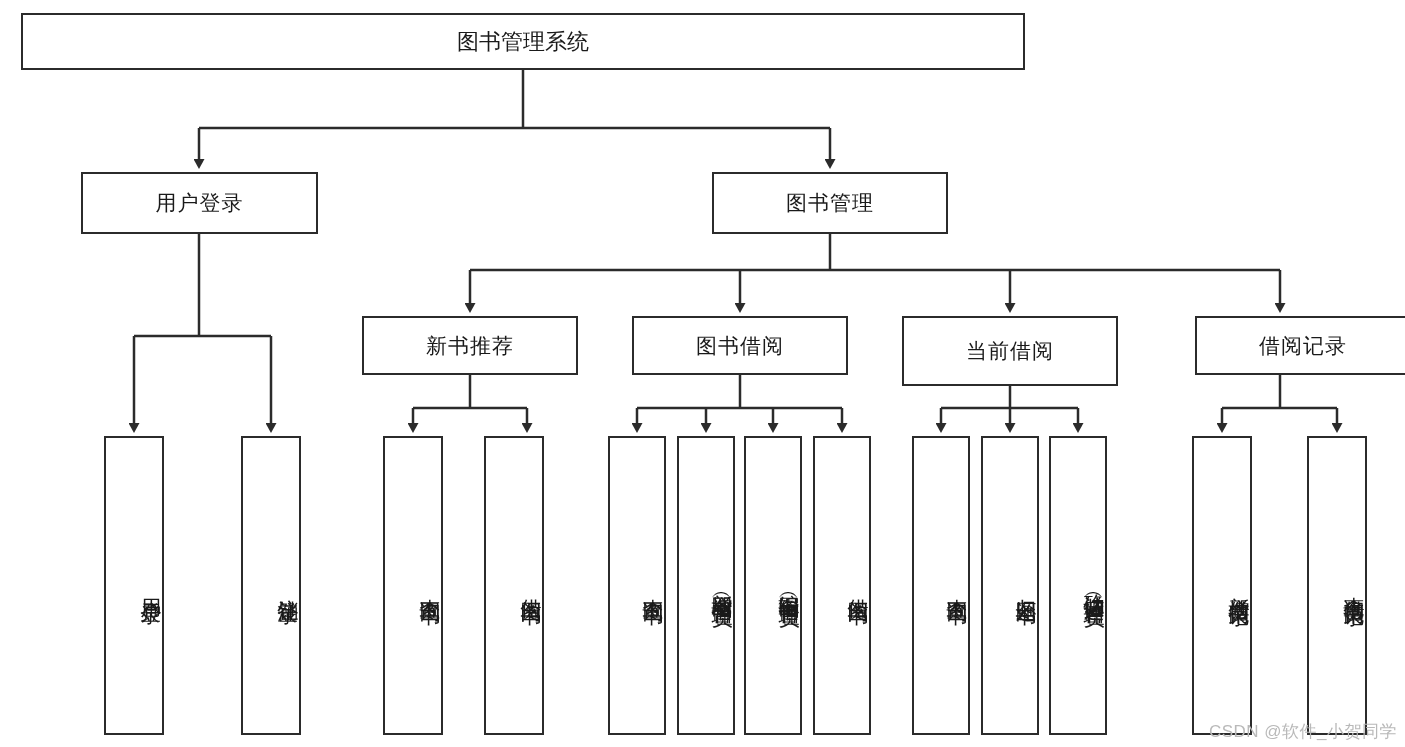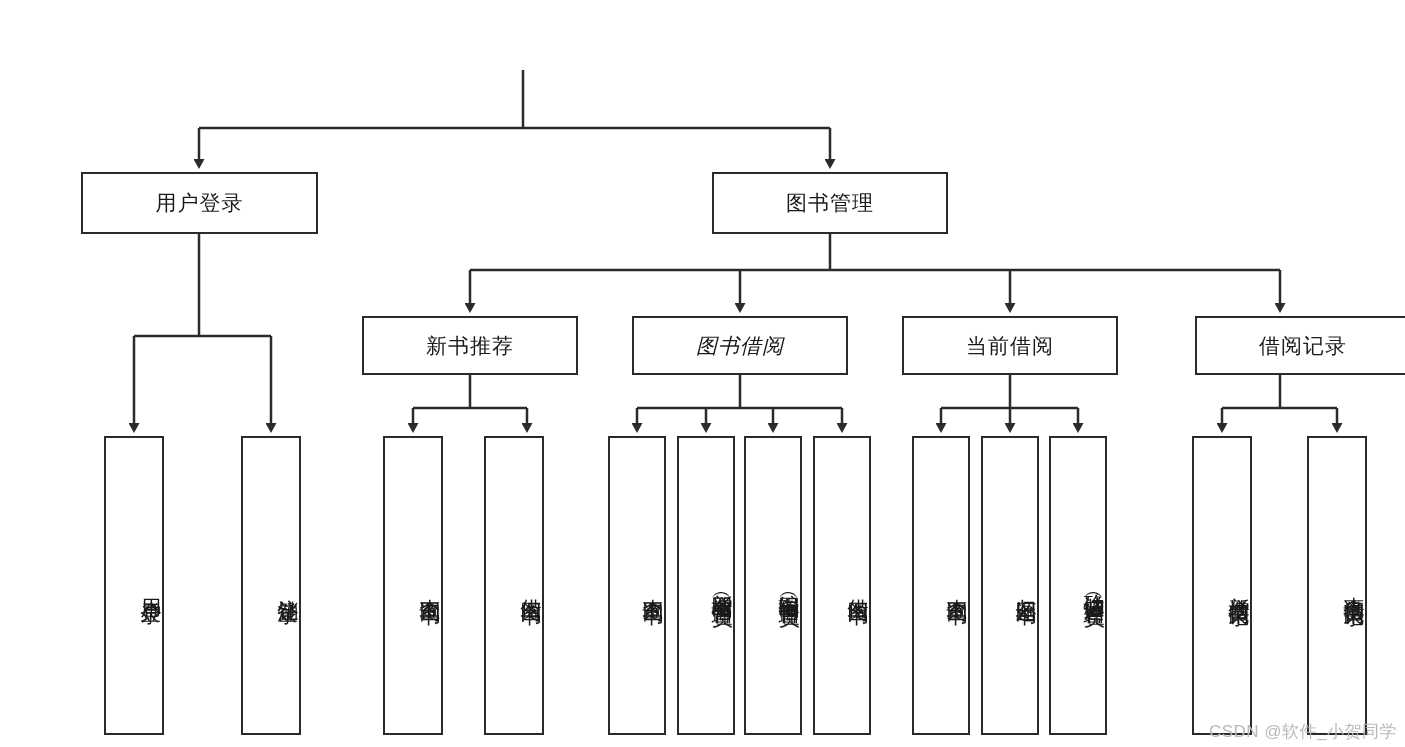--- a/index.html
+++ b/index.html
@@ -122,30 +122,31 @@
       <path d="M1010,408 L1010,424" marker-end="url(#arrow)"></path>
       <path d="M1078,408 L1078,424" marker-end="url(#arrow)"></path>
 
       <path d="M1280,375 L1280,408"></path>
       <path d="M1222,408 L1337,408"></path>
       <path d="M1222,408 L1222,424" marker-end="url(#arrow)"></path>
       <path d="M1337,408 L1337,424" marker-end="url(#arrow)"></path>
     </g>
   </svg>
 
+  <div class="node root" style="left:21px; top:13px; width:1004px; height:57px;">图书管理系统</div>
 
   <div class="node h" style="left:81px; top:172px; width:237px; height:62px;">用户登录</div>
 
   <div class="node h" style="left:362px; top:316px; width:216px; height:59px;">新书推荐</div>
 
   <div class="node h" style="left:712px; top:172px; width:236px; height:62px;">图书管理</div>
 
-  <div class="node h" style="left:632px; top:316px; width:216px; height:59px;font-style:italic;">图书借阅</div>
-
-  <div class="node h" style="left:902px; top:316px; width:216px; height:59px;">当前借阅</div>
+  <div class="node h" style="left:632px; top:316px; width:216px; height:59px;">图书借阅</div>
+
+  <div class="node h" style="left:902px; top:316px; width:216px; height:70px;">当前借阅</div>
 
   <div class="node h" style="left:1172px; top:316px; width:216px; height:59px;margin-left:23px;">借阅记录</div>
 
   <div class="node v" style="left:104px; top:436px; width:60px; height:299px;">
     <span class="vtext">用户登录</span>
   </div>
 
   <div class="node v" style="left:241px; top:436px; width:60px; height:299px;">
     <span class="vtext">注销登录</span>
   </div>

